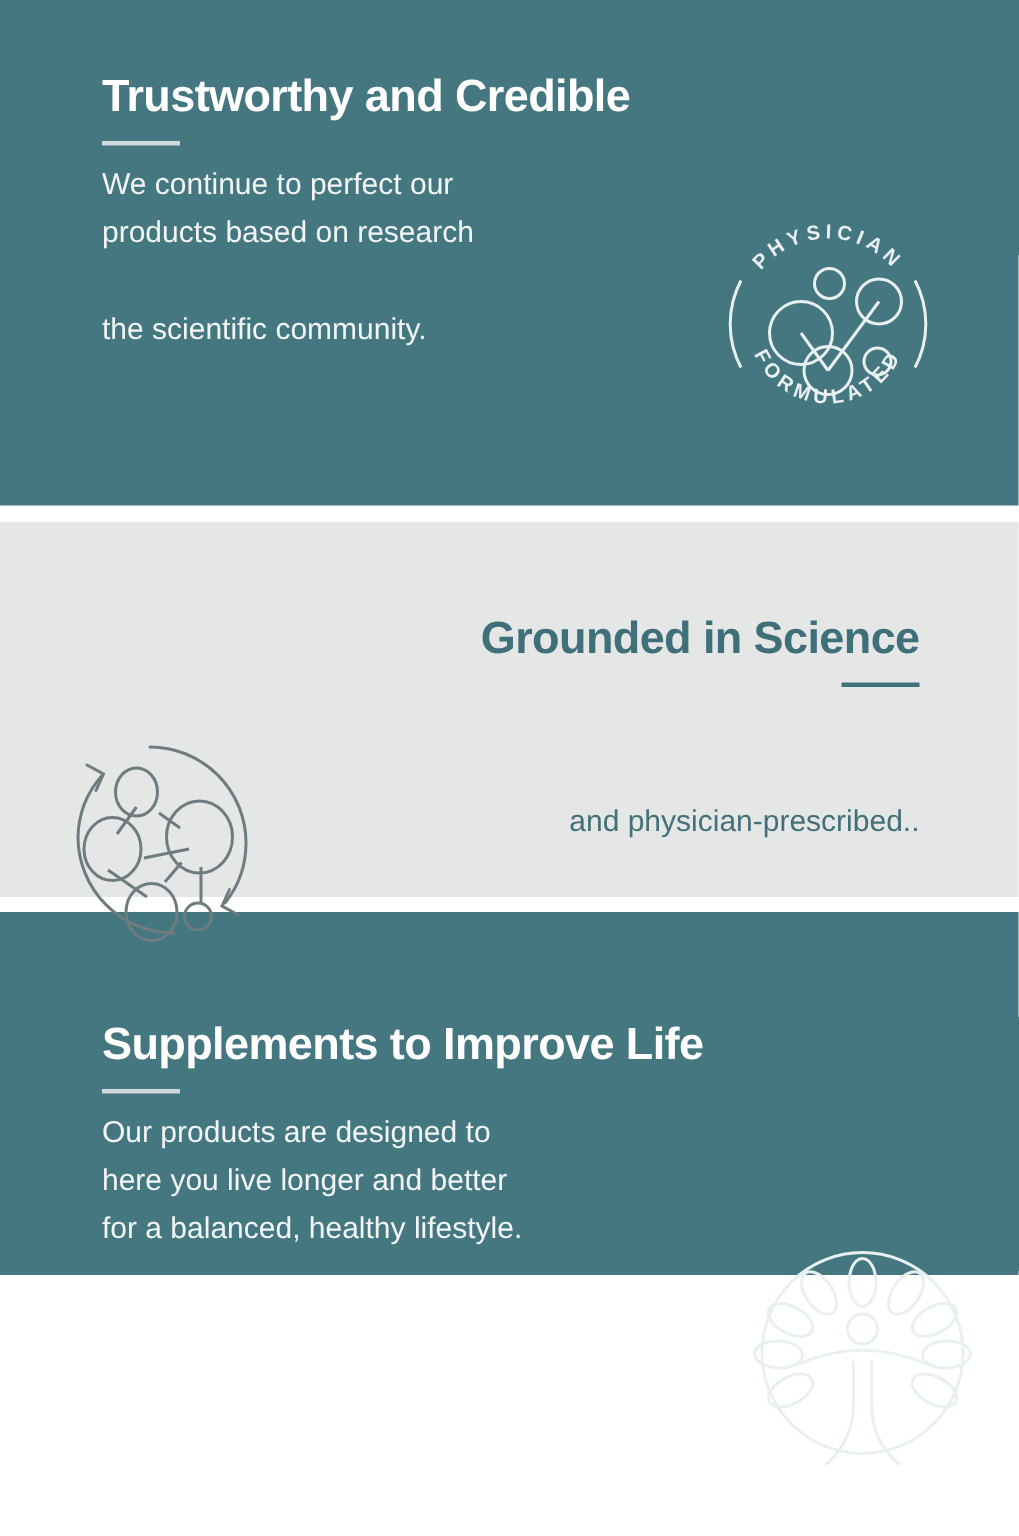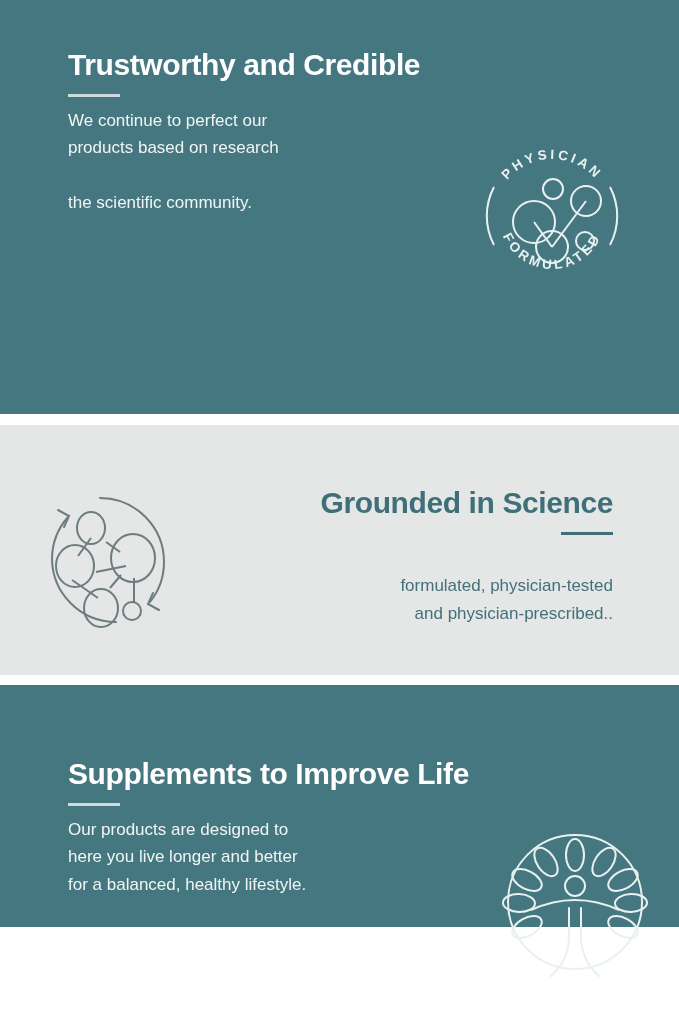--- a/index.html
+++ b/index.html
@@ -25,21 +25,21 @@
   
   .panel {
     position: relative;
     width: 100%;
     box-sizing: border-box;
     overflow: hidden;
   }
   .panel-teal   { background: #44777f; }
   .panel-gray   { background: #e4e7e6; }
 
-  .panel-1 { height: 414px; padding-left: 12px; }
+  .panel-1 { height: 337px; padding-left: 12px; }
   .gap-1   { height: 11px; background: #ffffff; }
   .panel-2 { height: 250px; }
   .gap-2   { height: 10px; background: #ffffff; }
   .panel-3 { height: 242px; }
 
   
   .copy {
     position: absolute;
   }
   .copy-left  { left: 68px; text-align: left; }
@@ -62,21 +62,21 @@
     width: 52px;
     margin: 13px 0 10px 0;
     border: 0;
   }
   .rule-light { background: #cfdadd; }
   .rule-teal  { background: #3f6f79; }
   .rule-right { margin-left: auto; }
 
   .body-text {
     margin: 0;
-    font-size: 17px;
+    font-size: 20px;
     line-height: 1.62;
     font-weight: 400;
   }
   .body-light { color: #f2f5f5; }
   .body-teal  { color: #44707a; }
 
   
   .icon-slot { position: absolute; }
 
   .icon-badge   { right: 48px;  top: 137px; width: 158px; height: 158px; }
@@ -142,21 +142,21 @@
 
   <div class="gap-1"></div>
 
   <section class="panel panel-gray panel-2">
 
     <div class="copy copy-right" style="top:62px;">
       <h2 class="heading heading-teal">Grounded in Science</h2>
       <div class="rule rule-teal rule-right"></div>
       <p class="body-text body-teal">
         <br>
-        <span>formulated, physician-tested</span><br>
+        <br>
         <span>and physician-prescribed..</span>
       </p>
     </div>
   </section>
 
   <div class="gap-2"></div>
 
   <section class="panel panel-teal panel-3">
 
     <div class="copy copy-left" style="top:73px;">

